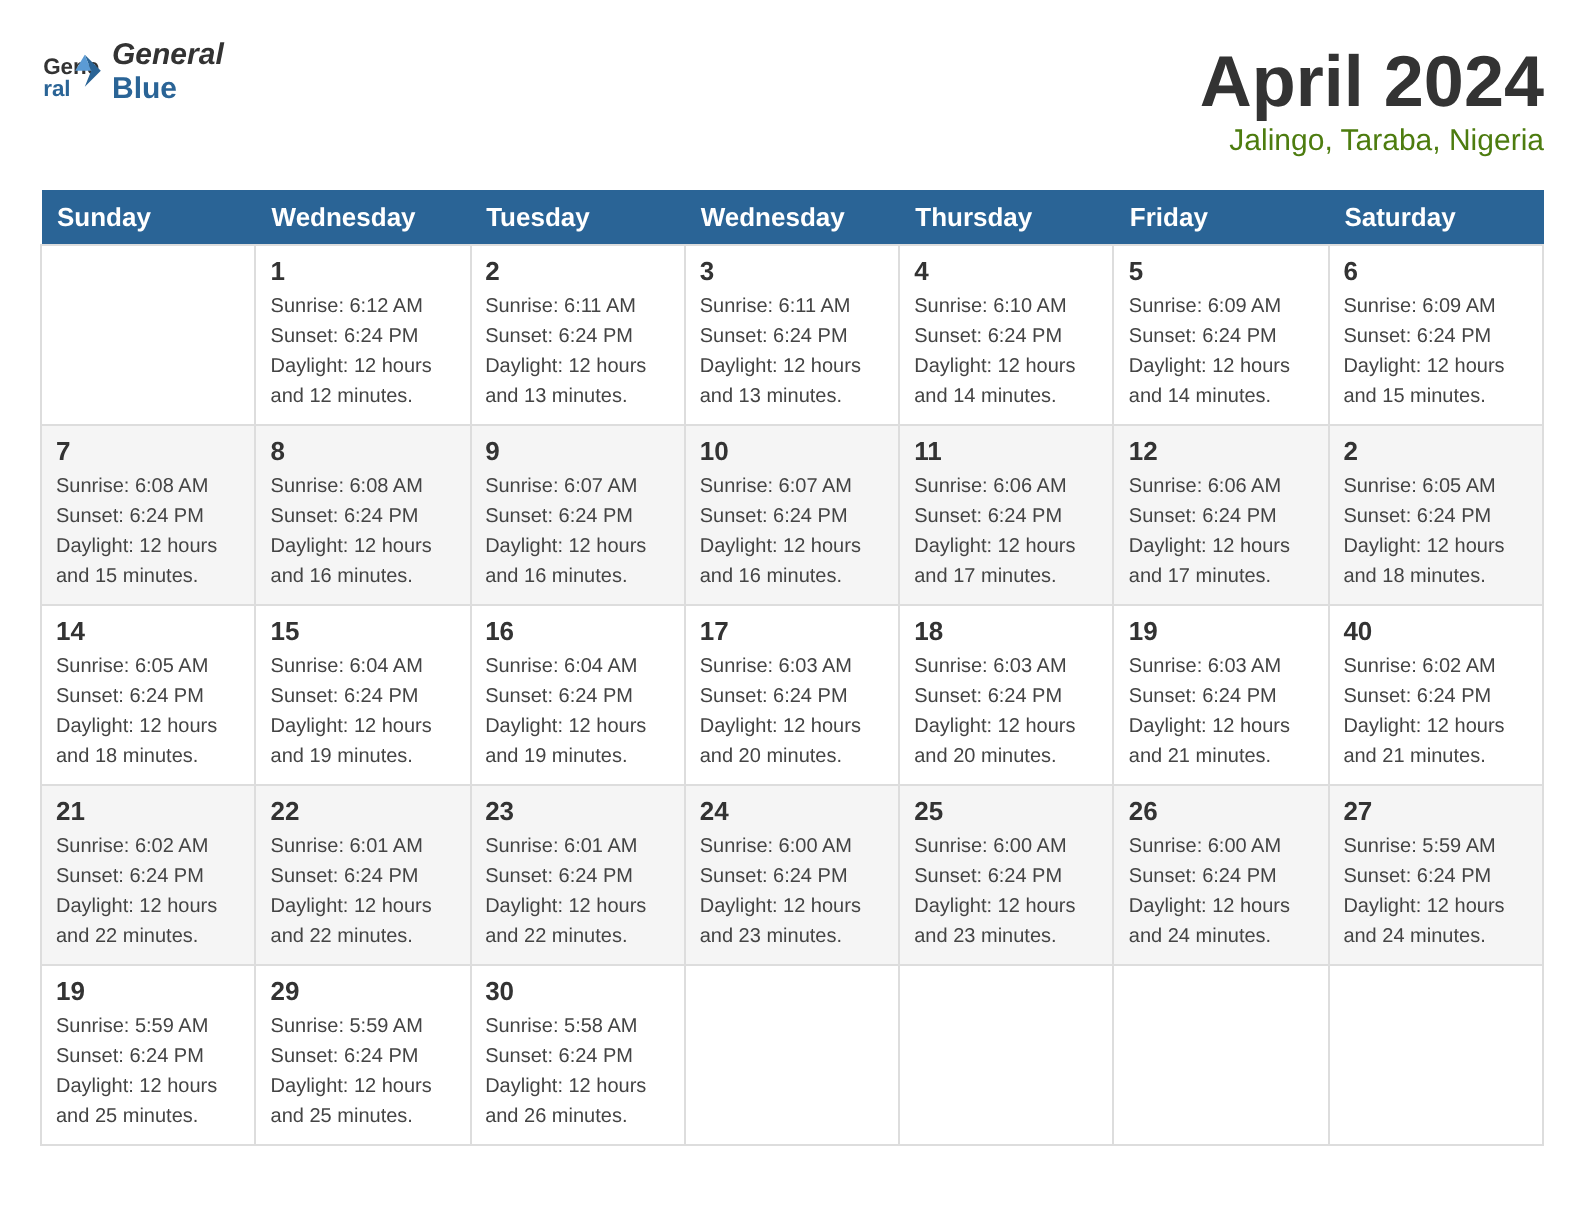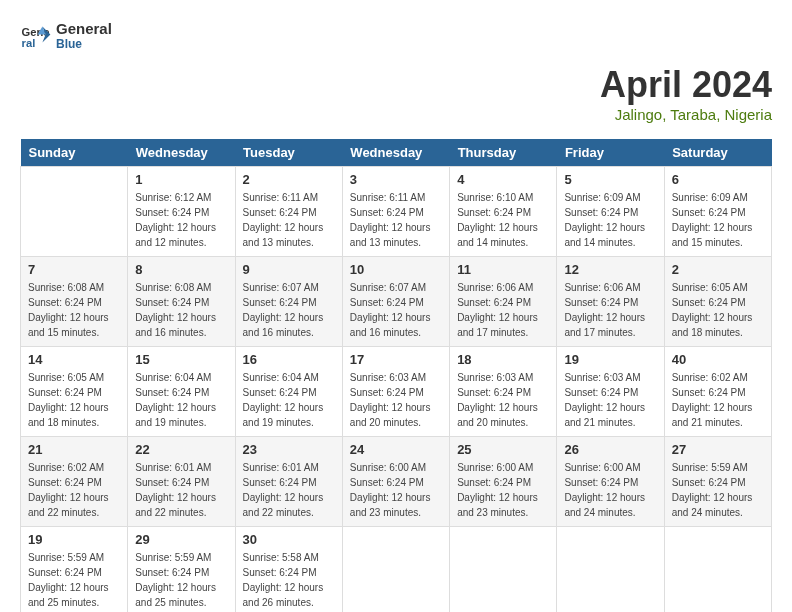--- a/index.html
+++ b/index.html
@@ -20,21 +20,20 @@
       display: flex;
       align-items: center;
       gap: 4px;
     }
     .logo-icon {
       width: 32px;
       height: 32px;
     }
     .title-block {
       text-align: right;
-      margin-top: 44px;
     }
     .month-title {
       font-size: 36px;
       font-weight: bold;
       color: #333;
     }
     .location {
       font-size: 15px;
       color: #4d7c0f;
     }
@@ -90,22 +89,22 @@
 
 <div class="header">
   <div class="logo">
     <svg class="logo-icon" viewBox="0 0 40 40">
       <text x="2" y="20" font-size="14" font-weight="bold" fill="#333">Gene</text>
       <text x="2" y="34" font-size="14" font-weight="bold" fill="#2a6496">ral</text>
       <polygon points="28,8 38,18 28,28 32,18" fill="#2a6496"></polygon>
       <polygon points="28,8 32,18 22,18" fill="#5b9bd5"></polygon>
     </svg>
     <div style="line-height:1.1">
-      <div style="font-weight:bold; font-size:15px; color:#333;">General</div>
-      <div style="font-weight:bold; font-size:12px; color:#2a6496;">Blue</div>
+      <div style="font-weight:bold; font-size:15px; color:#333;font-style:italic;">General</div>
+      <div style="font-weight:bold; font-size:15px; color:#2a6496;">Blue</div>
     </div>
   </div>
   <div class="title-block">
     <div class="month-title">April 2024</div>
     <div class="location">Jalingo, Taraba, Nigeria</div>
   </div>
 </div>
 
 <table>
   <thead>

